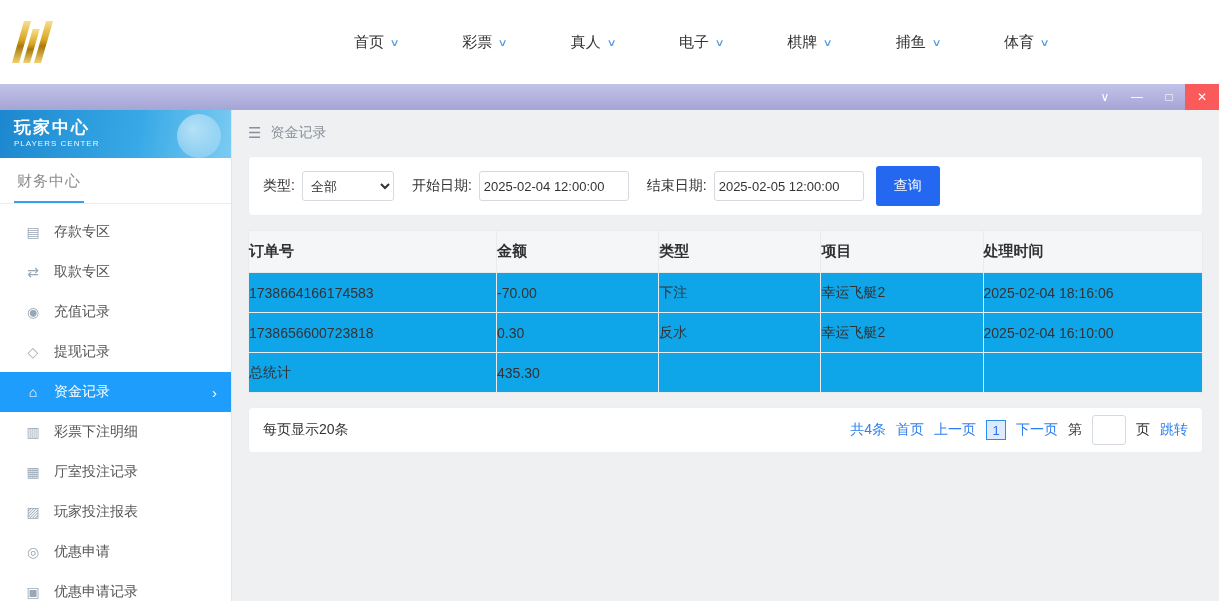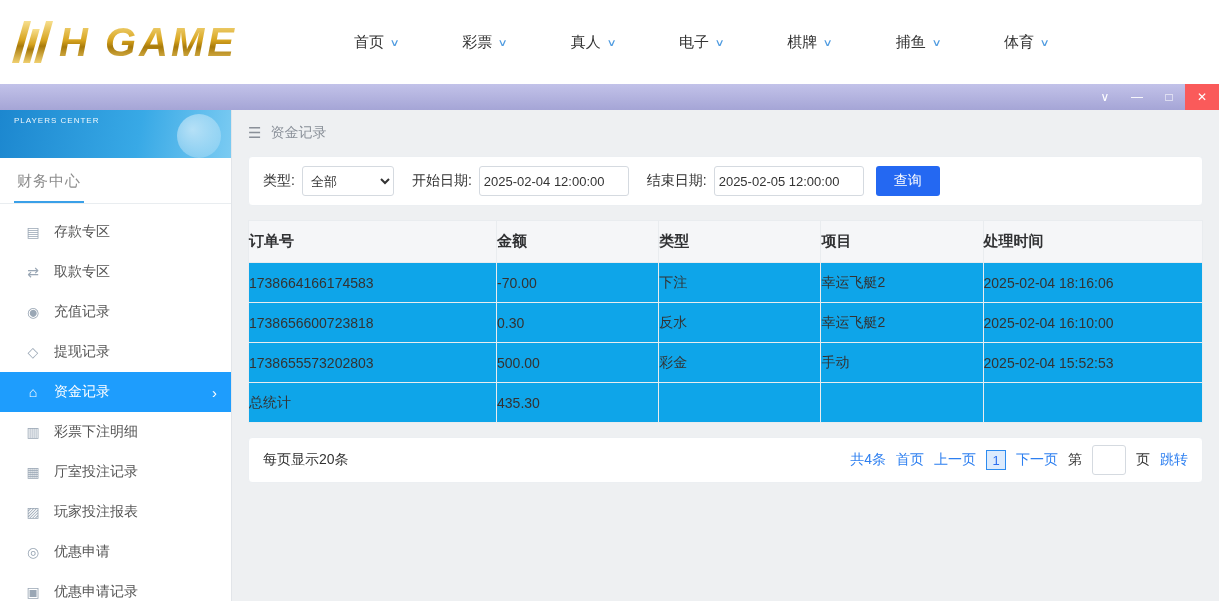--- a/index.html
+++ b/index.html
@@ -59,21 +59,21 @@
   .card { background:#fff; border:1px solid #eceff2; border-radius:4px; }
 
   .filter { display:flex; align-items:center; padding:9px 14px; font-size:14px; color:#333; }
   .f-label { margin-right:7px; white-space:nowrap; }
   .f-gap { margin-right:18px; }
   select,input[type=text] { height:30px; border:1px solid #d5dae0; border-radius:3px;
     font-size:13px; color:#333; padding:0 4px; background:#fff;
     font-family:"Liberation Sans","DejaVu Sans",sans-serif; }
   .type-select { width:92px; }
   .date-input { width:150px; }
-  .btn-query { height:30px; padding:0 18px; margin-left:12px; background:#2468f2; color:#fff;
+  .btn-query { height:40px; padding:0 18px; margin-left:12px; background:#2468f2; color:#fff;
     border:none; border-radius:3px; font-size:14px; cursor:pointer;
     font-family:"Liberation Sans","DejaVu Sans",sans-serif; }
 
   .table-card { margin-top:14px; border:none; }
   table { width:100%; border-collapse:collapse; table-layout:fixed; }
   th,td { border:1px solid #e9ecef; text-align:left; }
   th { background:#f5f6f8; color:#303133; font-weight:bold; font-size:15px; height:42px; }
   td { color:#333; font-size:14px; height:40px; background:#0ea5e9; }
 
   .pagination { margin-top:14px; height:46px; display:flex; align-items:center;
@@ -88,21 +88,20 @@
 </head>
 <body>
 
 <div class="header">
   <div class="logo">
     <span class="logo-mark">
         <i></i>
         <i></i>
         <i></i>
       </span>
-    <span class="logo-text">H GAME</span>
   </div>
   <div class="nav">
     <div class="nav-item">
       <span>首页</span>
       <span class="chev">∨</span>
     </div>
     <div class="nav-item">
       <span>彩票</span>
       <span class="chev">∨</span>
     </div>
@@ -135,20 +134,21 @@
     <div class="ctrl">—</div>
     <div class="ctrl">□</div>
     <div class="ctrl ctrl-close">✕</div>
   </div>
 </div>
 
 <div class="layout">
 
   <div class="sidebar">
     <div class="sb-header">
+      <div class="sb-title">玩家中心</div>
       <div class="sb-sub">PLAYERS CENTER</div>
       <span class="sb-circle"></span>
     </div>
     <div class="section">
       <span>财务中心</span>
     </div>
     <div class="menu">
       <div class="menu-item">
         <span class="mi-icon">▤</span>
         <span>存款专区</span>
@@ -237,27 +237,20 @@
             <td>下注</td>
             <td>幸运飞艇2</td>
             <td>2025-02-04 18:16:06</td>
           </tr>
           <tr>
             <td>1738656600723818</td>
             <td>0.30</td>
             <td>反水</td>
             <td>幸运飞艇2</td>
             <td>2025-02-04 16:10:00</td>
-          </tr>
-          <tr>
-            <td>1738655573202803</td>
-            <td>500.00</td>
-            <td>彩金</td>
-            <td>手动</td>
-            <td>2025-02-04 15:52:53</td>
           </tr>
           <tr>
             <td>总统计</td>
             <td>435.30</td>
             <td></td>
             <td></td>
             <td></td>
           </tr>
         </tbody>
       </table>

